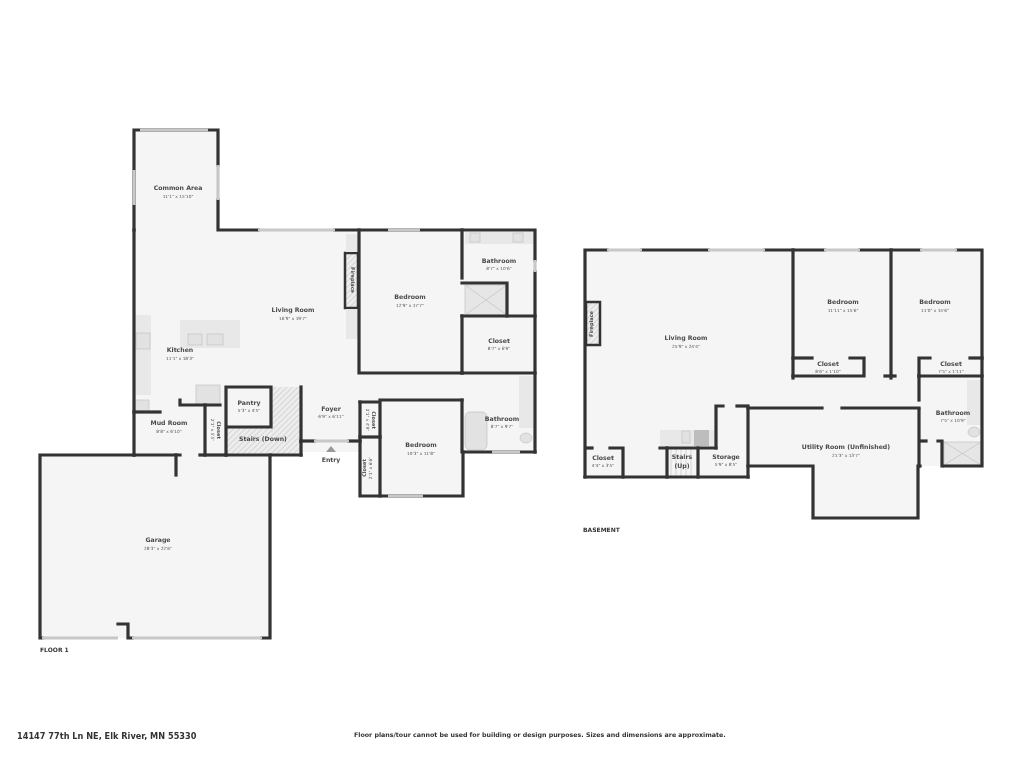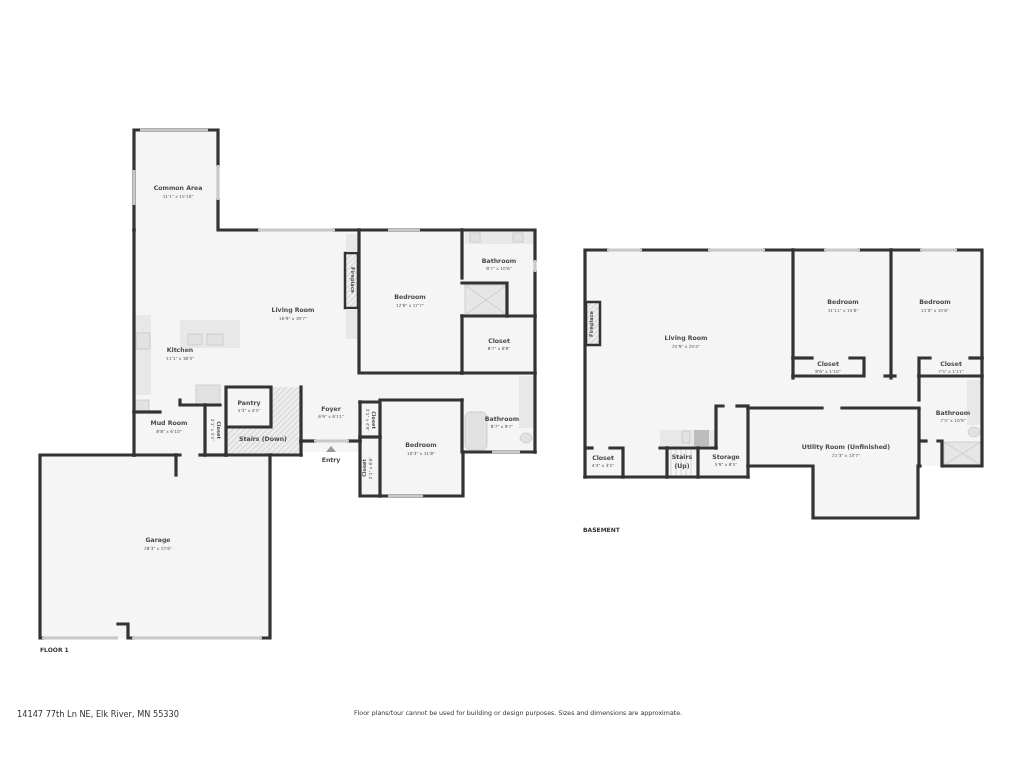--- a/index.html
+++ b/index.html
@@ -2,21 +2,21 @@
 <html><head>
   <meta charset="utf-8">
   <style>
     html, body { margin: 0; padding: 0; background: #ffffff; }
     body { width: 1024px; height: 768px; position: relative; overflow: hidden;
            font-family: "DejaVu Sans", "Liberation Sans", sans-serif; color: #3a3a3a; }
     #plan { position: absolute; left: 0; top: 0; width: 1024px; height: 768px; }
     .room-name { font-size: 6.2px; font-weight: bold; fill: #4a4a4a; text-anchor: middle; }
     .room-dim { font-size: 4.3px; fill: #555; text-anchor: middle; }
     .floor-label { font-size: 6px; font-weight: bold; fill: #333; }
-    .footer { position: absolute; top: 709px; font-size: 7.2px; font-weight: normal; color: #333; text-align: right; }
+    .footer { position: absolute; top: 731px; font-size: 7.2px; font-weight: bold; color: #333; text-align: right; }
     .address { left: 17px; font-size: 8.2px; }
     .disclaimer { left: 354px; font-size: 6.3px; }
     .wall { stroke: #333333; stroke-width: 3.2; fill: none; stroke-linecap: square; }
     .floor-fill { fill: #f5f5f5; }
     .win { stroke: #c8c8c8; stroke-width: 3.2; }
     .fixture { fill: #e2e2e2; stroke: #c4c4c4; stroke-width: 0.7; }
     .counter { fill: #e8e8e8; }
   </style>
 </head>
 <body>

